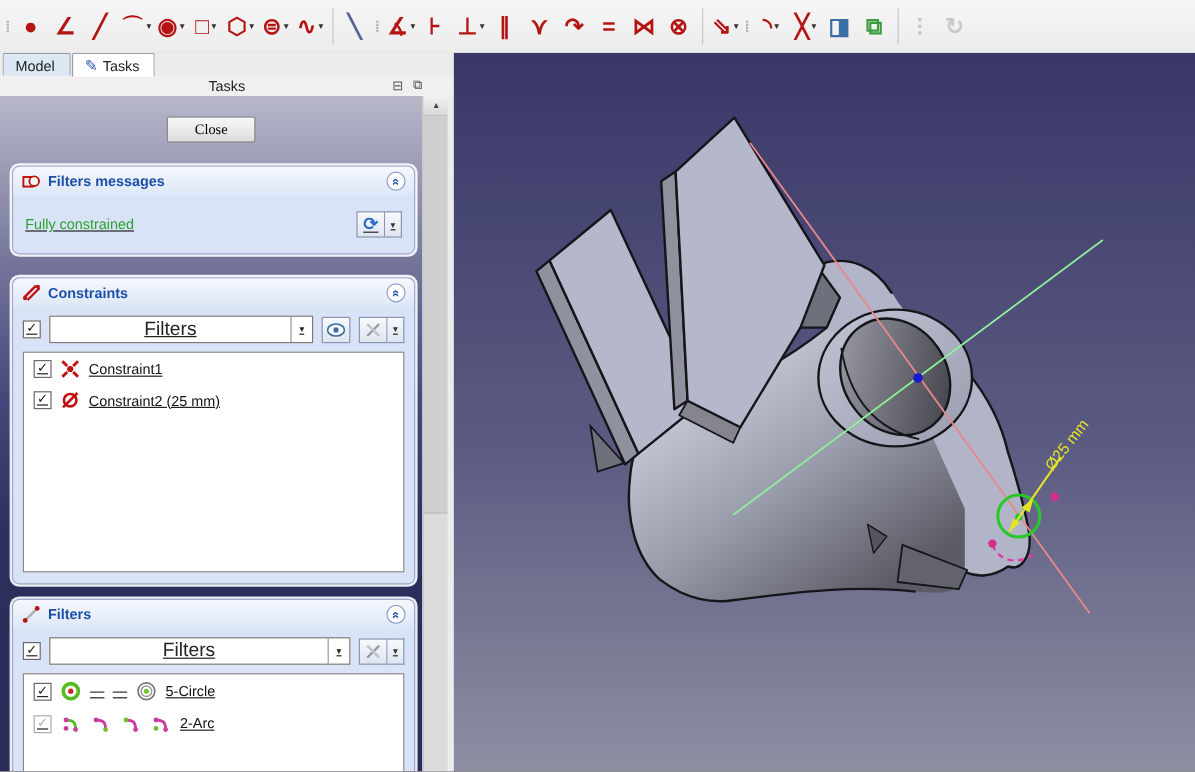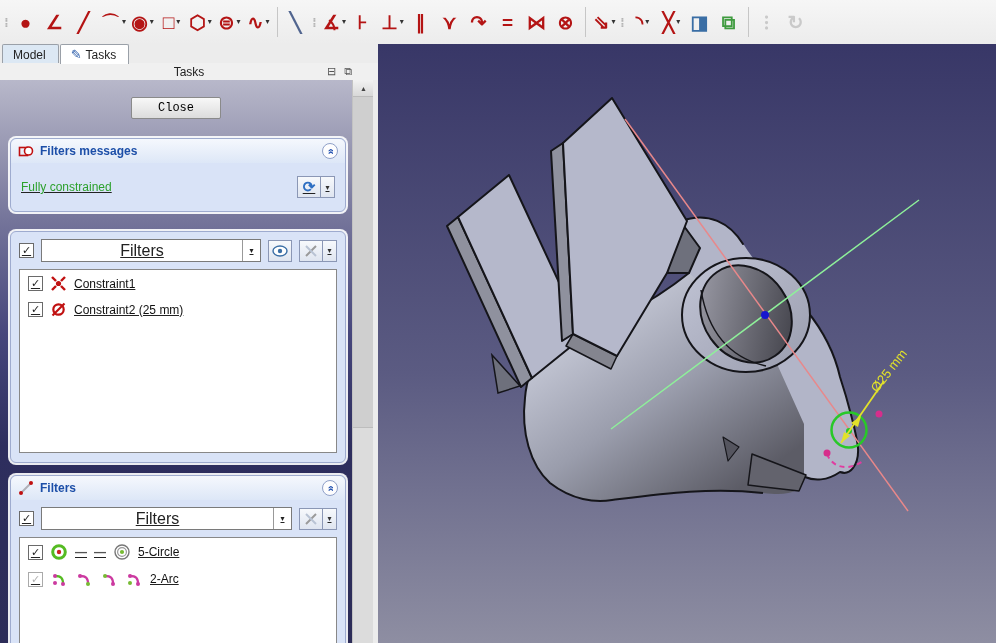--- a/index.html
+++ b/index.html
@@ -28,22 +28,22 @@
                   font-size:12px;position:relative;}
   .titlebar-buttons{position:absolute;right:26px;display:flex;gap:8px;color:#555;font-size:11px;}
   .panel-body{position:absolute;top:36px;left:0;width:352px;bottom:0;overflow:hidden;
       background:linear-gradient(180deg,#b8b8ca 0%,#9d9db6 10%,#74749a 25%,#46467c 45%,#2e2e5e 65%,#2c2c58 100%);}
   .scrollbar{position:absolute;top:36px;left:352px;width:21px;bottom:0;background:#dcdcdc;border-left:1px solid #c2c2c2;}
   .sb-btn{height:16px;background:linear-gradient(#f2f2f2,#d8d8d8);border-bottom:1px solid #bbb;
           display:flex;align-items:center;justify-content:center;font-size:7px;color:#444;}
   .sb-thumb{margin:0;height:330px;background:#cfcfcf;border-bottom:1px solid #bdbdbd;}
   .splitter{position:absolute;top:36px;left:373px;width:5px;bottom:0;background:#ececec;}
 
-  .close-btn{display:block;margin:17px auto 0;width:90px;height:22px;background:linear-gradient(#f8f8f8,#dcdcdc);
-             border:1px solid #8a8a8a;border-radius:2px;font-size:12px;font-family:Liberation Mono, monospace;}
+  .close-btn{display:block;margin:17px auto 0;width:74px;height:22px;background:linear-gradient(#f8f8f8,#dcdcdc);
+             border:1px solid #8a8a8a;border-radius:2px;font-size:12px;font-family:Liberation Serif, serif;}
 
   .section-box{margin:0 6px 0 10px;border-radius:6px;background:#d9e3f7;border:1px solid #9eabcf;
                box-shadow:0 0 0 2px rgba(252,253,254,.92);}
   .section-header{display:flex;align-items:center;gap:6px;padding:4px 7px;color:#1d4fa8;font-weight:bold;font-size:12px;
                   background:linear-gradient(#f5f8fd,#dde7f7);border-radius:6px 6px 0 0;}
   .chev-btn{margin-left:auto;width:16px;height:16px;border-radius:50%;background:#fdfdfe;border:1px solid #8fa0c8;
             color:#2050b0;display:flex;align-items:center;justify-content:center;padding:0;}
   .chev-inner{display:inline-block;transform:rotate(-90deg);font-size:11px;font-weight:bold;line-height:1;}
   .section-body{padding:7px 8px 9px;text-decoration:underline;}
 
@@ -284,20 +284,32 @@
                 </button>
               <button class="btn-dd">
                   <span>▾</span>
                 </button>
             </span>
           </div>
         </div>
       </div>
 
       <div class="section-box mt19">
+        <div class="section-header">
+          <svg width="16" height="16" viewBox="0 0 16 16">
+            <line x1="2" y1="12" x2="12" y2="2" stroke="#c01010" stroke-width="2"></line>
+            <line x1="5" y1="14" x2="15" y2="4" stroke="#c01010" stroke-width="2"></line>
+            <circle cx="3" cy="12.5" r="1.8" fill="#c01010"></circle>
+              <circle cx="13.5" cy="3" r="1.8" fill="#c01010"></circle>
+          </svg>
+          <span>Constraints</span>
+          <button class="chev-btn">
+              <span class="chev-inner">»</span>
+            </button>
+        </div>
         <div class="section-body">
           <div class="filter-row">
             <span class="checkbox">✓</span>
             <span class="combo">
               <span class="combo-label">Filters</span>
               <span class="combo-arrow">▾</span>
             </span>
             <button class="btn24">
               <svg width="16" height="12" viewBox="0 0 16 12">
                 <ellipse cx="8" cy="6" rx="7" ry="5" fill="#fff" stroke="#3a6ea5" stroke-width="1.4"></ellipse>

